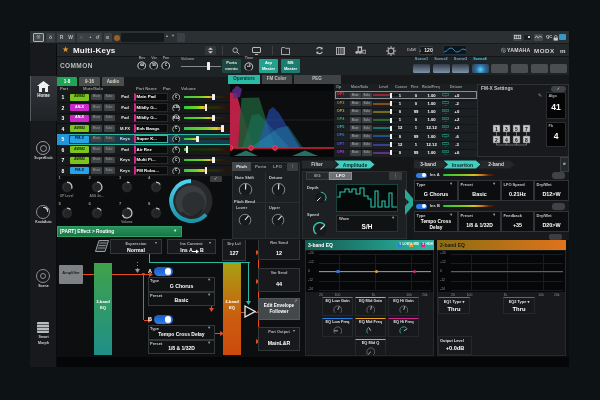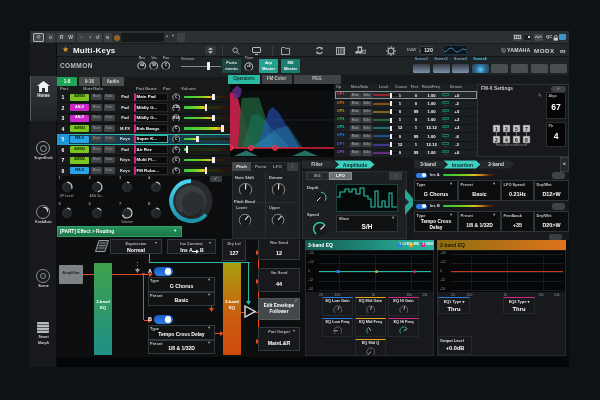--- a/index.html
+++ b/index.html
@@ -699,21 +699,21 @@
 <div class="a" style="left:441.5px;top:150.49999999999997px;width:7.5px;font-size:2.4px;color:#5ab8a8;font-weight:normal;line-height:1;text-align:center;">0.0</div>
 <div class="a" style="left:441.5px;top:153.7px;width:7.5px;font-size:2.4px;color:#777;font-weight:normal;line-height:1;text-align:center;">Hz</div>
 <div class="a" style="left:449px;top:150.89999999999998px;width:16px;font-size:4.2px;color:#fff;font-weight:bold;line-height:1;text-align:center;">+6</div>
 <div class="a" style="left:477px;top:84px;width:92px;height:73px;background:#17191c;border:1px solid #2e3234;"></div>
 <div class="a" style="left:481px;top:86.5px;font-size:4.8px;color:#c8c8c8;font-weight:bold;line-height:1;">FM-X Settings</div>
 <div class="a" style="left:551px;top:85.5px;width:15px;height:6.5px;background:#3f4346;border-radius:3px;"></div>
 <div class="a" style="left:551px;top:87px;width:15px;font-size:4px;color:#ddd;font-weight:normal;line-height:1;text-align:center;">✓</div>
 <div class="a" style="left:538px;top:93px;font-size:5px;color:#999;font-weight:normal;line-height:1;">✎</div>
 <div class="a" style="left:546px;top:92px;width:20px;height:27px;background:#050505;border:1px solid #2a2e30;"></div>
 <div class="a" style="left:548.5px;top:94.5px;font-size:3.8px;color:#b0b0b0;font-weight:bold;line-height:1;">Algo</div>
-<div class="a" style="left:546px;top:103px;width:20px;font-size:8.5px;color:#fff;font-weight:bold;line-height:1;text-align:center;">67</div>
+<div class="a" style="left:546px;top:103px;width:20px;font-size:8.5px;color:#fff;font-weight:bold;line-height:1;text-align:center;">41</div>
 <div class="a" style="left:546px;top:122px;width:20px;height:25px;background:#050505;border:1px solid #2a2e30;"></div>
 <div class="a" style="left:548.5px;top:124.5px;font-size:3.8px;color:#b0b0b0;font-weight:bold;line-height:1;">Fb</div>
 <div class="a" style="left:546px;top:132px;width:20px;font-size:8.5px;color:#fff;font-weight:bold;line-height:1;text-align:center;">4</div>
 <svg class="a" style="left:490px;top:122px;" width="46" height="26" viewBox="0 0 46 26">
 <g stroke="#8a8e91" stroke-width="0.7" fill="none">
 <line x1="6.5" y1="10" x2="6.5" y2="14"></line>
 <line x1="6.5" y1="21" x2="6.5" y2="23"></line>
 <line x1="16.5" y1="10" x2="16.5" y2="14"></line>
 <line x1="16.5" y1="21" x2="16.5" y2="23"></line>
 <line x1="26.5" y1="10" x2="26.5" y2="14"></line>

